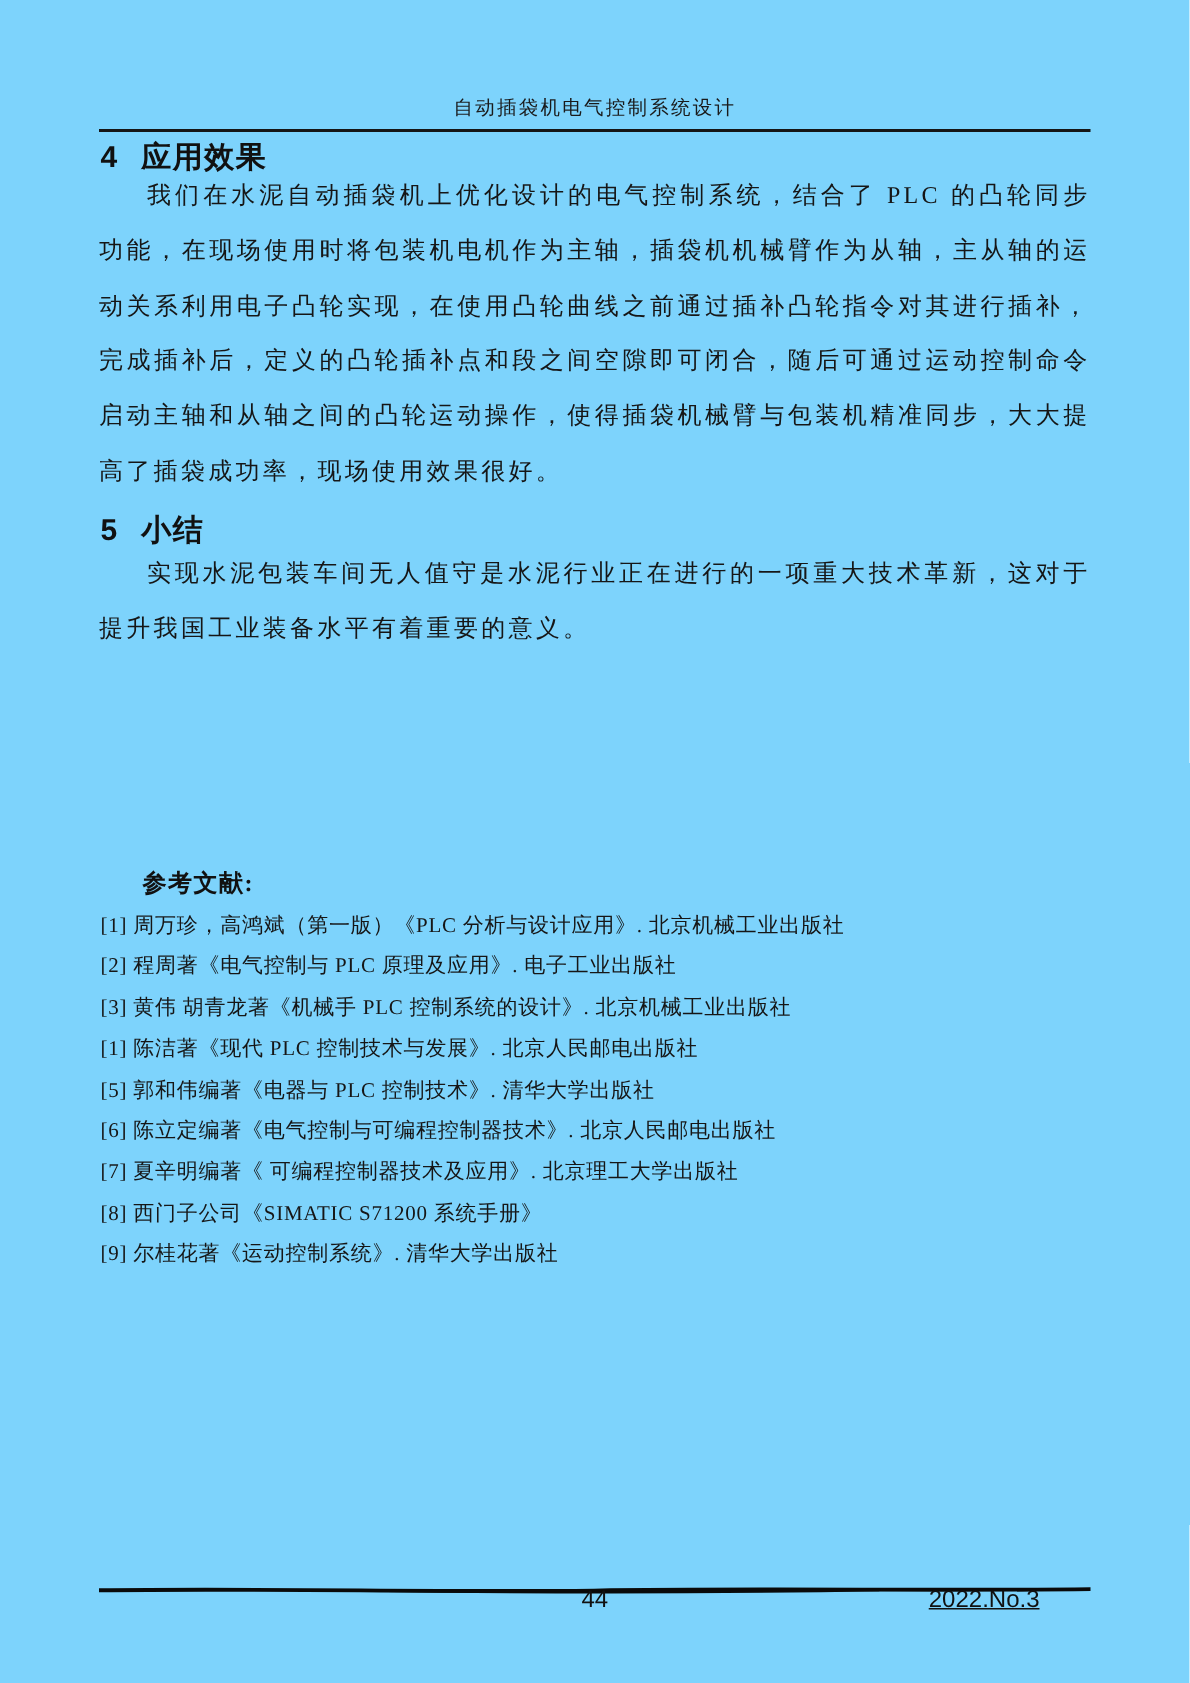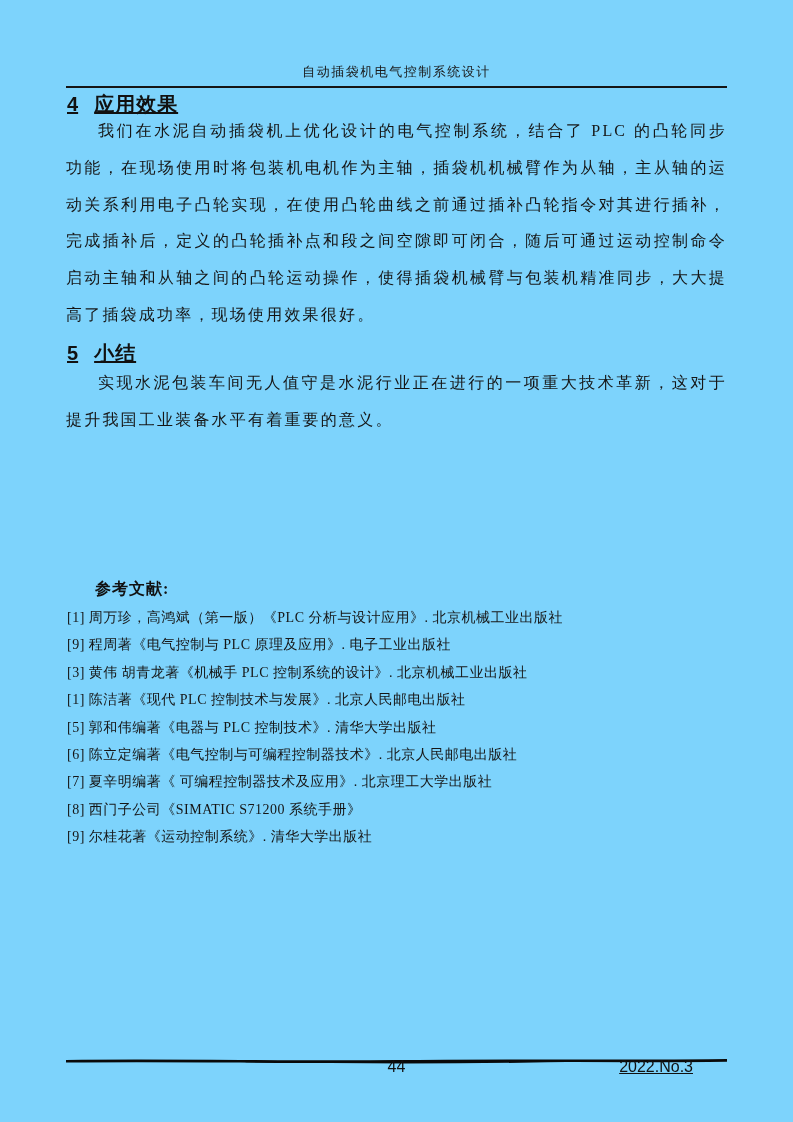--- a/index.html
+++ b/index.html
@@ -31,21 +31,20 @@
 
   
   .section-heading {
     position: absolute;
     left: 67px;
     font-family: "Liberation Sans", "DejaVu Sans", sans-serif;
     font-weight: bold;
     font-size: 20px;
     color: #111;
     letter-spacing: 1px;
-    text-decoration: underline;
   }
   .section-heading .num { margin-right: 16px; letter-spacing: 0; }
   .heading-4 { top: 91px; }
   .heading-5 { top: 340px; }
 
   
   .body-para {
     position: absolute;
     left: 66px; width: 661px;
     font-size: 16px;
@@ -106,21 +105,21 @@
   <div class="body-para para-1">我们在水泥自动插袋机上优化设计的电气控制系统，结合了 PLC 的凸轮同步功能，在现场使用时将包装机电机作为主轴，插袋机机械臂作为从轴，主从轴的运动关系利用电子凸轮实现，在使用凸轮曲线之前通过插补凸轮指令对其进行插补，完成插补后，定义的凸轮插补点和段之间空隙即可闭合，随后可通过运动控制命令启动主轴和从轴之间的凸轮运动操作，使得插袋机械臂与包装机精准同步，大大提高了插袋成功率，现场使用效果很好。</div>
 
   <div class="section-heading heading-5">
     <span class="num">5</span><span>小结</span>
   </div>
   <div class="body-para para-2">实现水泥包装车间无人值守是水泥行业正在进行的一项重大技术革新，这对于提升我国工业装备水平有着重要的意义。</div>
 
   <div class="refs-heading">参考文献:</div>
   <div class="refs-list">
     <div class="ref-item">[1] 周万珍，高鸿斌（第一版）《PLC 分析与设计应用》. 北京机械工业出版社</div>
-    <div class="ref-item">[9] 程周著《电气控制与 PLC 原理及应用》. 电子工业出版社</div>
+    <div class="ref-item">[2] 程周著《电气控制与 PLC 原理及应用》. 电子工业出版社</div>
     <div class="ref-item">[3] 黄伟 胡青龙著《机械手 PLC 控制系统的设计》. 北京机械工业出版社</div>
     <div class="ref-item">[1] 陈洁著《现代 PLC 控制技术与发展》. 北京人民邮电出版社</div>
     <div class="ref-item">[5] 郭和伟编著《电器与 PLC 控制技术》. 清华大学出版社</div>
     <div class="ref-item">[6] 陈立定编著《电气控制与可编程控制器技术》. 北京人民邮电出版社</div>
     <div class="ref-item">[7] 夏辛明编著《 可编程控制器技术及应用》. 北京理工大学出版社</div>
     <div class="ref-item">[8] 西门子公司《SIMATIC S71200 系统手册》</div>
     <div class="ref-item">[9] 尔桂花著《运动控制系统》. 清华大学出版社</div>
   </div>
 
   <div class="footer-rule">

